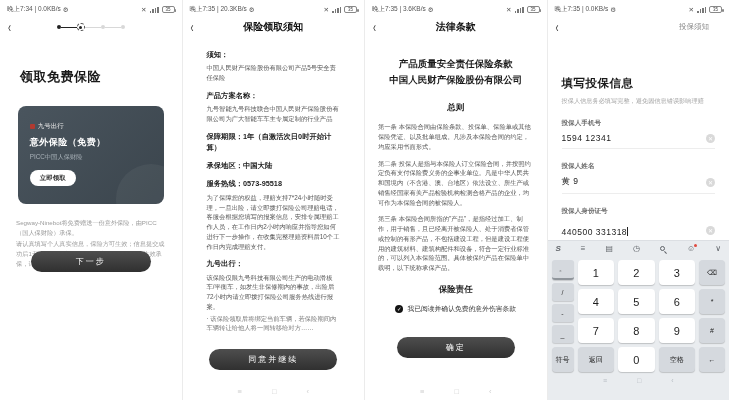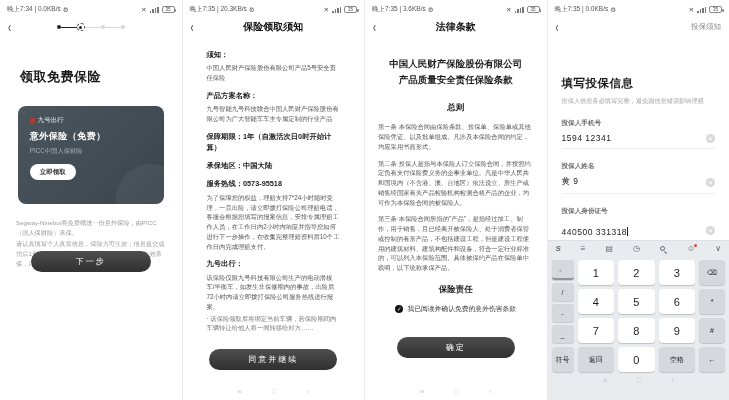--- a/index.html
+++ b/index.html
@@ -15,33 +15,33 @@
   .sig{display:inline-flex;align-items:flex-end;gap:1px;height:6px;}
   .sig i{display:block;width:1.5px;background:#777;}
   .sig i:nth-child(1){height:2px}.sig i:nth-child(2){height:3.5px}.sig i:nth-child(3){height:5px}.sig i:nth-child(4){height:6px}
   .battery{position:relative;width:13px;height:7px;border:1px solid #888;border-radius:2px;font-size:4.5px;color:#444;display:flex;align-items:center;justify-content:center;}
   .battery:after{content:"";position:absolute;right:-2.5px;top:1.5px;width:1.5px;height:3px;background:#888;border-radius:1px;}
 
   
   .hdr{position:relative;height:22px;display:flex;align-items:center;justify-content:center;margin-top:2px;}
   .back{position:absolute;left:8px;top:50%;transform:translateY(-50%) scaleY(1.6);font-size:9px;color:#333;cursor:pointer;}
   .hdr-title{font-size:10px;font-weight:bold;color:#111;}
-  .hdr-link{position:absolute;right:8px;top:50%;transform:translateY(-50%);font-size:7.5px;color:#888;}
+  .hdr-link{position:absolute;right:20px;top:50%;transform:translateY(-50%);font-size:7.5px;color:#888;}
 
   
   .stepper{display:flex;align-items:center;}
   .dot{width:4px;height:4px;border-radius:50%;background:#d8d8d8;}
   .dot.done{background:#222;}
   .dot.cur{width:8px;height:8px;background:#fff;border:1px dashed #555;display:flex;align-items:center;justify-content:center;}
   .dot.cur i{width:3px;height:3px;border-radius:50%;background:#222;display:block;}
   .seg{width:16px;height:1px;background:#d8d8d8;}
   .seg.done{background:#222;}
 
   .p1-title{margin:30px 0 0 20px;font-size:13px;font-weight:bold;color:#1a1a1a;letter-spacing:.5px;}
-  .card{margin:20px auto 0;width:146px;height:98px;border-radius:8px;padding:10px 12px;position:relative;color:#fff;overflow:hidden;background:linear-gradient(135deg,#4a555e,#3b454d);}
+  .card{margin:20px auto 0;width:146px;height:98px;border-radius:8px;padding:16px 12px;position:relative;color:#fff;overflow:hidden;background:linear-gradient(135deg,#4a555e,#3b454d);}
   .card:after{content:"";position:absolute;right:-22px;bottom:-30px;width:70px;height:70px;border-radius:50%;background:rgba(255,255,255,.05);}
   .card-brand{display:flex;align-items:center;gap:3px;font-size:6.5px;color:#e8e8e8;}
   .brand-ic{width:5px;height:5px;background:#b03a30;border-radius:1px;flex:none;}
   .card-prod{margin-top:5px;font-size:9px;font-weight:bold;letter-spacing:.5px;}
   .card-ins{margin-top:4px;font-size:6.3px;color:#aab3ba;}
   .card-cta{margin-top:8px;display:inline-block;background:#fff;color:#333;font-size:6.5px;font-weight:bold;padding:3.5px 10px;border-radius:9px;cursor:pointer;position:relative;z-index:1;}
   .p1-notes{margin:14px 16px 0;font-size:6.2px;color:#9b9b9b;line-height:1.6;}
   .p1-notes p{margin:0 0 1px;}
 
   .pill-btn{display:block;margin:0 auto;width:120px;height:21px;border:none;border-radius:11px;background:linear-gradient(180deg,#4e4e4e,#303030);color:#fff;font-size:8px;letter-spacing:2px;cursor:pointer;}
@@ -206,22 +206,22 @@
             <i></i>
           </span>
         <span class="battery">35</span>
       </div>
     </div>
     <div class="hdr">
       <span class="back">‹</span>
       <span class="hdr-title">法律条款</span>
     </div>
     <div class="doc3-title">
+      <div>产品质量安全责任保险条款</div>
       <div>中国人民财产保险股份有限公司</div>
-      <div>产品质量安全责任保险条款</div>
     </div>
     <div class="sec-center">总则</div>
     <div class="doc3" style="height:158px;overflow:hidden;">
       <p>第一条 本保险合同由保险条款、投保单、保险单或其他保险凭证、以及批单组成。凡涉及本保险合同的约定，均应采用书面形式。</p>
       <p>第二条 投保人是指与本保险人订立保险合同，并按照约定负有支付保险费义务的企事业单位。凡是中华人民共和国境内（不含港、澳、台地区）依法设立、所生产或销售经国家有关产品检验机构检测合格产品的企业，均可作为本保险合同的被保险人。</p>
       <p>第三条 本保险合同所指的"产品"，是指经过加工、制作，用于销售，且已经离开被保险人、处于消费者保管或控制的有形产品，不包括建设工程，但是建设工程使用的建筑材料、建筑构配件和设备，符合一定行业标准的，可以列入本保险范围。具体被保约产品在保险单中载明，以下统称承保产品。</p>
     </div>
     <div class="sec-center" style="margin-top:4px;">保险责任</div>
     <div class="agree">
       <span class="radio">✓</span>

